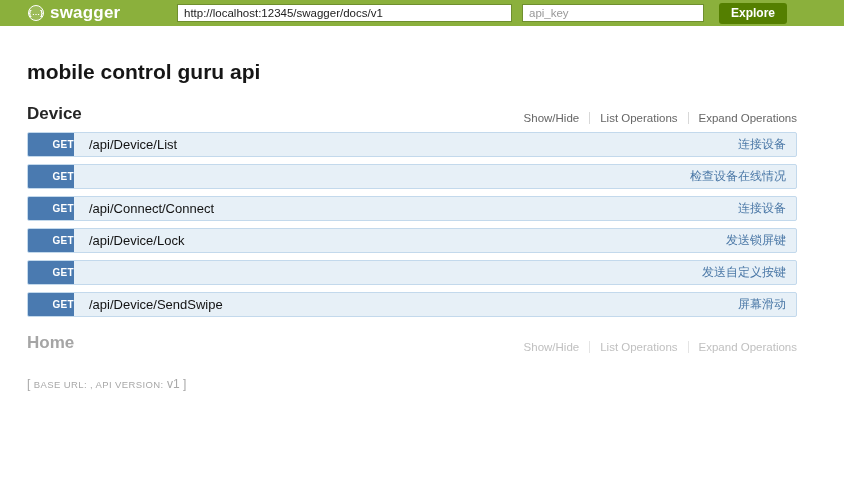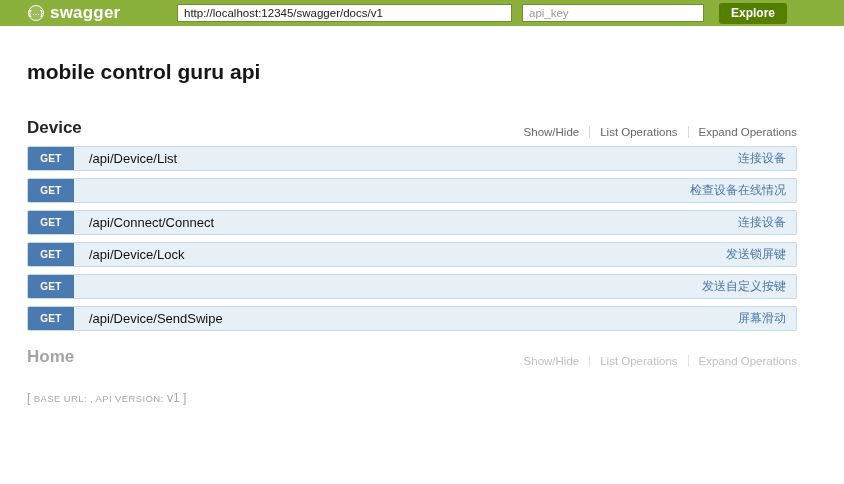--- a/index.html
+++ b/index.html
@@ -66,21 +66,21 @@
     padding: 3px 12px 4px;
     font-family: "Liberation Sans", sans-serif;
     cursor: pointer;
   }
   
   .content { padding: 0 47px 0 27px; }
   .page-title {
     font-size: 21px;
     font-weight: bold;
     color: #161616;
-    margin: 34px 0 34px;
+    margin: 34px 0 20px;
   }
   .section-header {
     display: flex;
     align-items: flex-end;
     justify-content: space-between;
     margin-bottom: 8px;
   }
   .section-title {
     font-size: 17px;
     font-weight: bold;
@@ -111,21 +111,21 @@
     margin-bottom: 7px;
     border-radius: 2px;
     cursor: pointer;
   }
   .method-badge {
     background: var(--get-blue);
     color: #fff;
     font-size: 10px;
     font-weight: bold;
     width: 46px;
-    text-align: center;
+    text-align: right;
     align-self: stretch;
     line-height: 23px;
     border-radius: 1px 0 0 1px;
     letter-spacing: .3px;
   }
   .endpoint-path {
     margin-left: 15px;
     font-size: 13px;
     color: #121212;
   }

